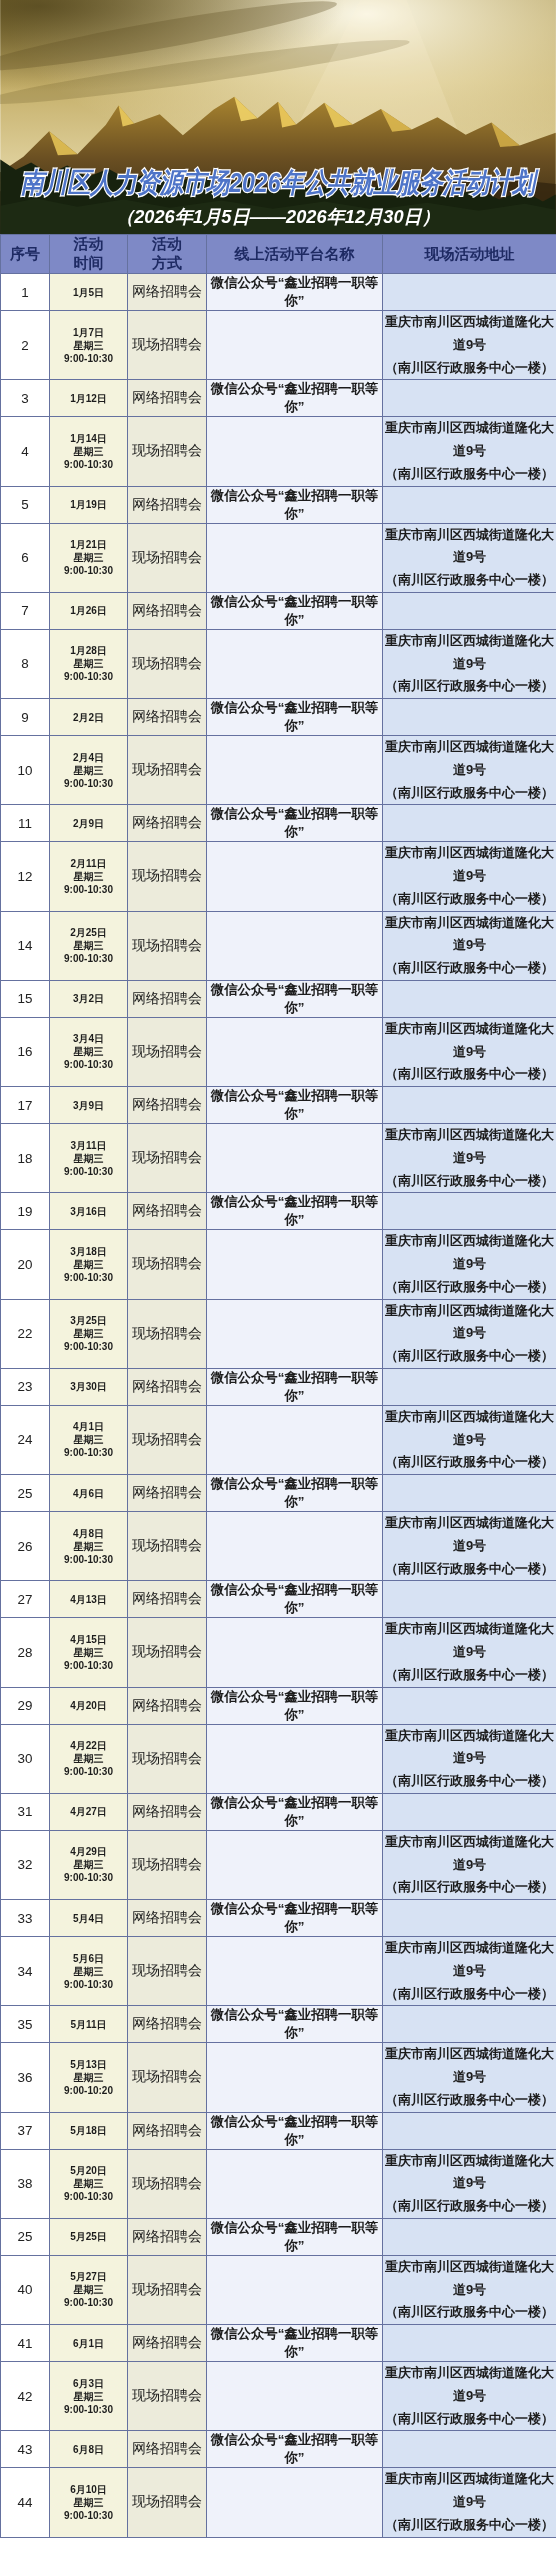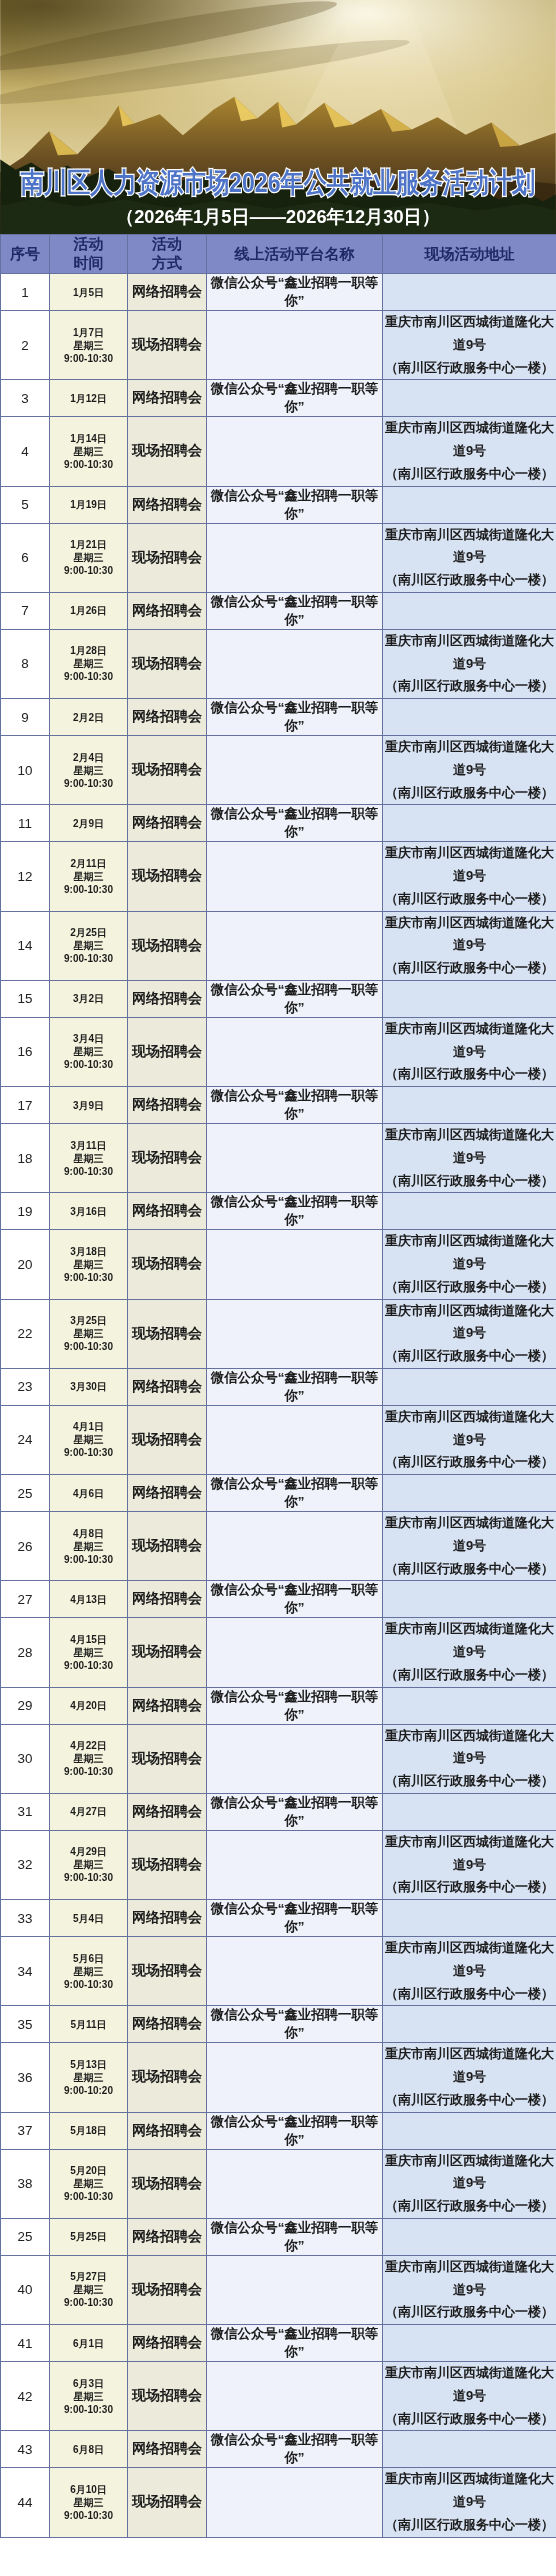--- a/index.html
+++ b/index.html
@@ -4,21 +4,21 @@
 <style>
   html,body { margin:0; padding:0; }
   body {
     width:556px;
     background:#ffffff;
     font-family:"Liberation Sans","DejaVu Sans",sans-serif;
     position:relative;
   }
 
   
-  .hero { position:relative; width:556px; height:234px; overflow:hidden; }
+  .hero { position:relative; width:556px; height:234px; overflow:hidden;font-style:italic; }
   .hero svg { position:absolute; left:0; top:0; display:block; }
 
   
   table.schedule {
     width:556px;
     border-collapse:collapse;
     table-layout:fixed;
   }
   table.schedule th, table.schedule td {
     border:1px solid #65719f;
@@ -34,21 +34,21 @@
     font-weight:bold;
     font-size:15px;
     line-height:1.25;
     height:38px;
   }
   tr.short { height:24px; }
   tr.tall  { height:51px; }
 
   td.td-num      { background:#ffffff; font-size:13.4px; color:#222; }
   td.td-date     { background:#f4f3dd; font-size:10px; font-weight:bold; color:#1c1c1c; line-height:1.3; }
-  td.td-method   { background:#ecebdb; font-size:14px; font-weight:bold; color:#1c1c1c; }
+  td.td-method   { background:#ecebdb; font-size:14px; font-weight:normal; color:#1c1c1c; }
   td.td-platform { background:#eff2fa; font-size:13.4px; font-weight:bold; color:#1c1c1c;margin-left:10px; }
   td.td-address  { background:#d7e2f3; font-size:13px; font-weight:bold; color:#1c1c1c; line-height:1.75;margin-top:36px; }
 </style>
 </head>
 <body>
 
 <div class="hero">
   <svg width="556" height="234" viewBox="0 0 1080 455">
     <defs>
       <linearGradient id="sky" x1="0" y1="0" x2="0" y2="1">

